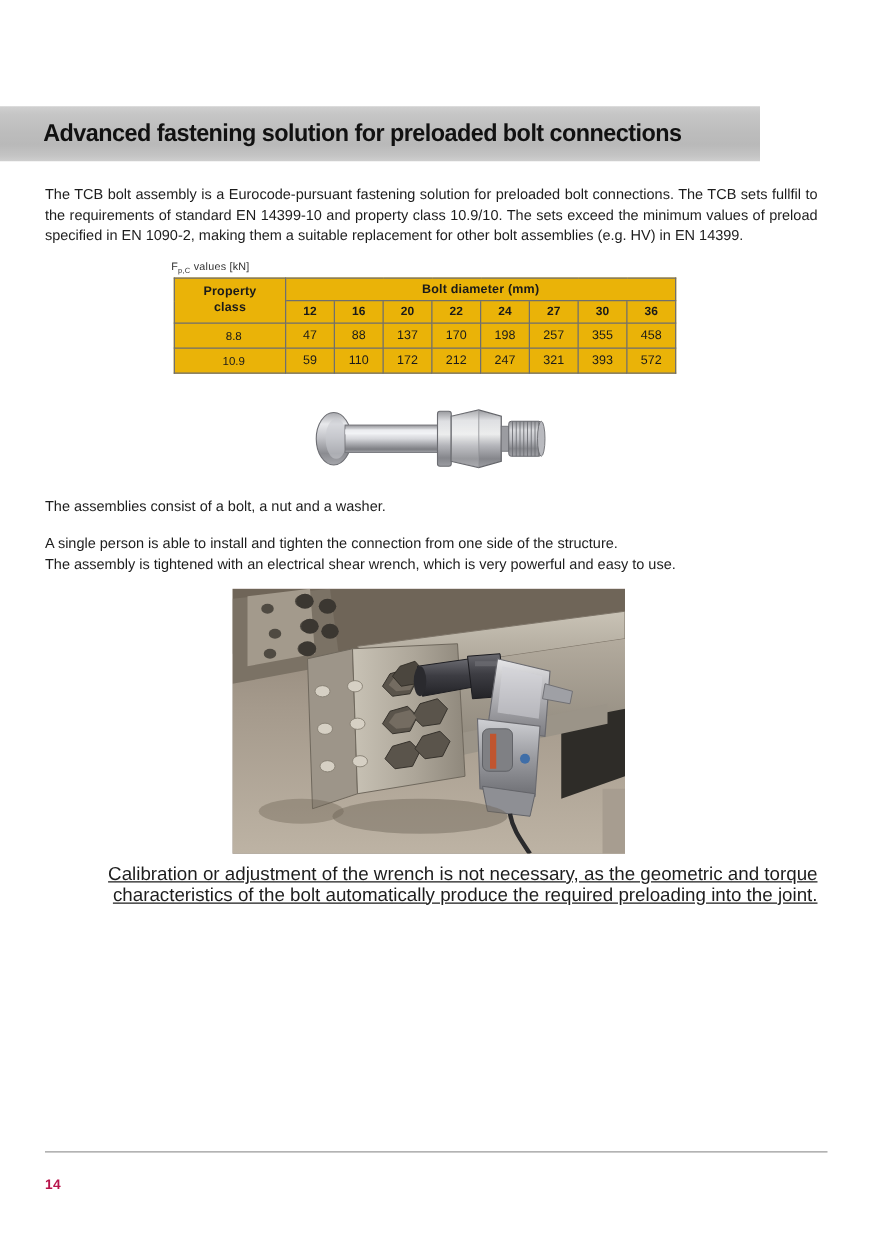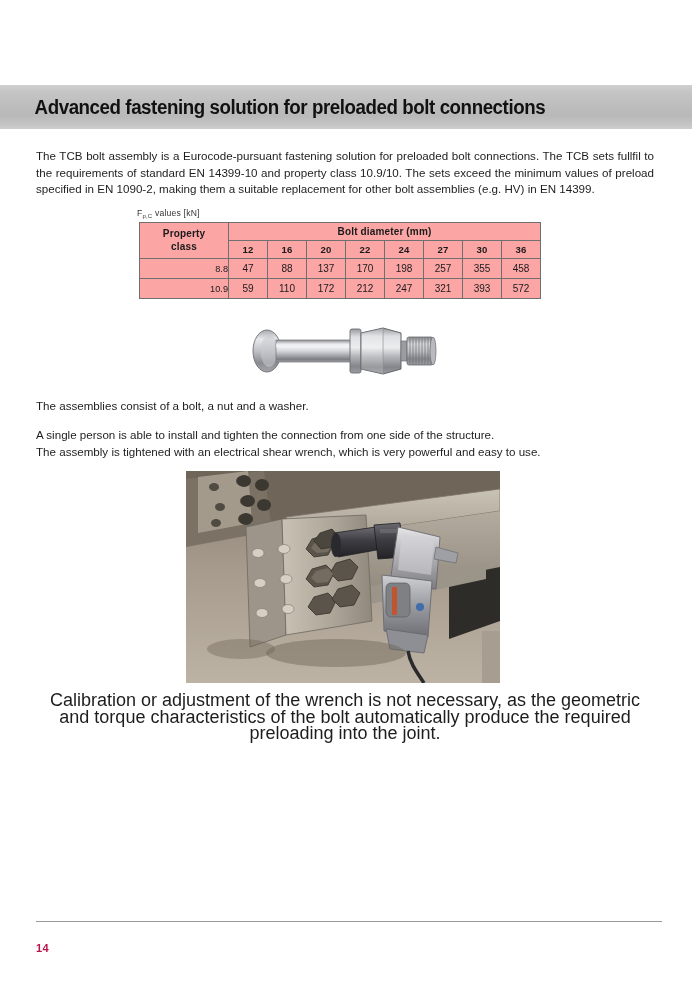--- a/index.html
+++ b/index.html
@@ -14,21 +14,21 @@
     font-family: "Liberation Sans", sans-serif;
     color: #1a1a1a;
     overflow: hidden;
   }
 
   
   .header-bar {
     position: absolute;
     left: 0;
     top: 85px;
-    width: 692px;
+    width: 608px;
     height: 44px;
     background: linear-gradient(to bottom,
         #d0d0d0 0%, #c6c6c6 14%, #bdbdbd 45%,
         #b9b9b9 70%, #c4c4c4 90%, #cfcfcf 100%);
     display: flex;
     align-items: center;
   }
   .header-title {
     font-size: 19.5px;
     font-weight: bold;
@@ -70,21 +70,21 @@
   }
 
   
   .bolt-table {
     position: absolute;
     left: 139px;
     top: 222px;
     width: 402px;
     border-collapse: collapse;
     table-layout: fixed;
-    background: #fca5a5;
+    background: #eab308;
   }
   .bolt-table th,
   .bolt-table td {
     border: 1px solid #6f6f6f;
     text-align: center;
     font-size: 9.6px;
     color: #1a1a1a;
     padding: 0;
     height: 17px;
   }
@@ -96,21 +96,21 @@
     width: 88px;
     font-size: 10px;
     line-height: 12.5px;
   }
   .bolt-table .diam-head {
     font-size: 10px;
     height: 17px;
     margin-top: 40px;
   }
   .bolt-table td.class-cell {
-    text-align: right;
+    text-align: center;
     padding-left: 6px;
     font-size: 9.2px;
   }
   .bolt-table td.val-cell {
     font-size: 10px;
     height: 19px;
   }
 
   
   .bolt-figure {
@@ -152,24 +152,25 @@
     overflow: hidden;
     background: #9b9186;
   }
 
   
   .text-calibration {
     position: absolute;
     left: 36px;
     top: 692px;
     width: 618px;
-    font-size: 18px;
+    font-size: 15px;
     line-height: 16.5px;
     color: #1d1d1d;
-    text-align: center;
+    text-align: right;
+    text-decoration: underline;
   }
   .text-calibration p { margin: 0; }
 
   
   .footer-rule {
     position: absolute;
     left: 36px;
     top: 921px;
     width: 626px;
     height: 1px;

